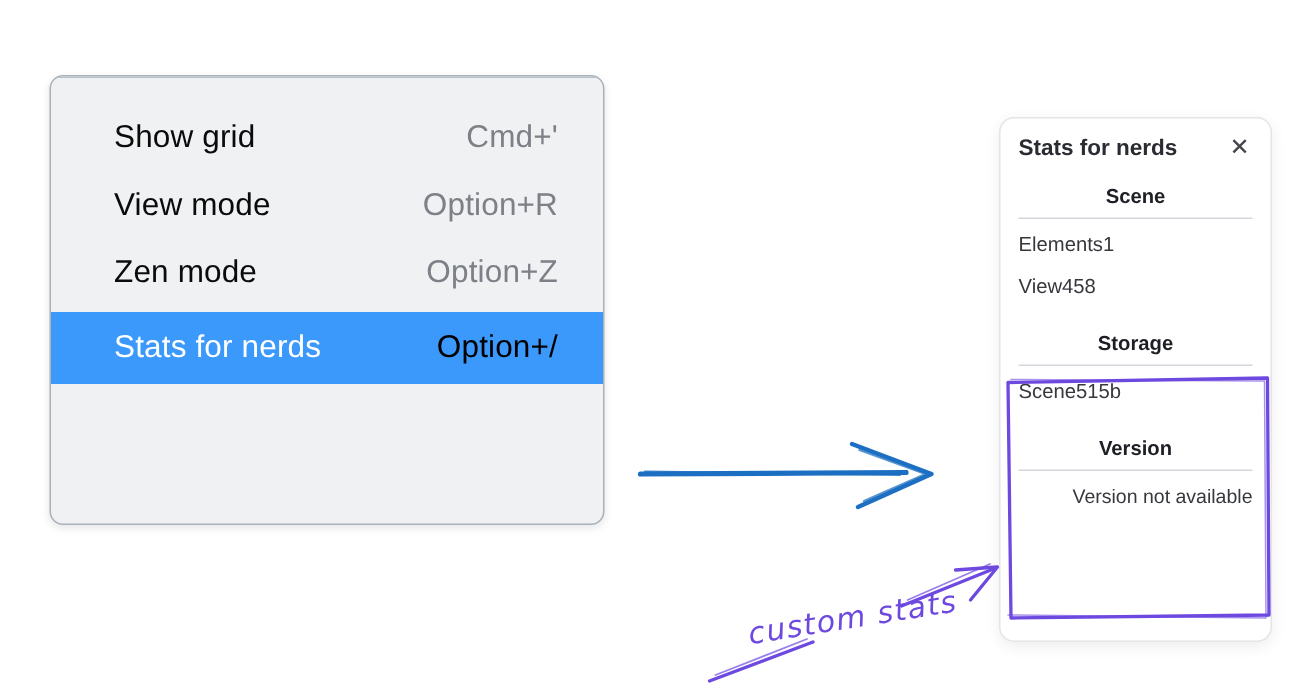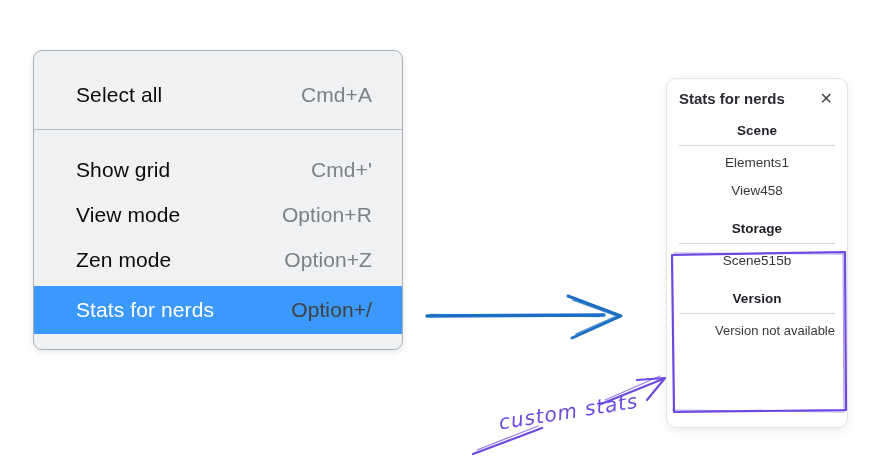--- a/index.html
+++ b/index.html
@@ -29,21 +29,21 @@
   }
   .menu-row .shortcut { color:#7d8187; }
   .menu-row.first { height:68px; margin-top:10px; }
   .menu-sep { border:none; border-top:1px solid #b9c0c7; }
   .menu-row.std { height:45px;text-align:right; }
   .menu-row.std.gap { margin-top:17px; }
   .menu-row.highlight {
     height:48px; margin-top:4px;
     background:#3b99fc; color:#ffffff;
   }
-  .menu-row.highlight .shortcut { color:#404040;text-align:right; }
+  .menu-row.highlight .shortcut { color:#000000;text-align:right; }
 
   
   .panel {
     position:absolute; left:666px; top:78px; width:182px; height:350px;
     background:#ffffff;
     border:1px solid #e4e4e9;
     border-radius:10px;
     box-shadow:0 3px 10px rgba(0,0,0,0.07);
     padding:11px 12px;
     font-size:13.5px;
@@ -58,21 +58,21 @@
     cursor:pointer; padding:0 2px;
   }
   .sec-heading {
     text-align:center; font-weight:bold; font-size:13.5px;
     color:#1d1f24; margin-top:16px;
   }
   .panel hr {
     border:none; border-top:1px solid #d5d5db; margin:7px 0 3px 0;
   }
   .stat-row {
-    display:flex; justify-content:center; line-height:28px;
+    display:flex; justify-content:flex-start; line-height:28px;
   }
   .version-msg { line-height:28px; font-size:13px;text-align:right; }
 
   
   .annot-svg {
     position:absolute; left:0; top:0; width:873px; height:461px;
     pointer-events:none;
   }
   .custom-stats-label {
     position:absolute; left:498px; top:398px; width:160px;
@@ -83,24 +83,20 @@
     white-space:nowrap;
     pointer-events:none;
   }
 </style>
 </head>
 <body>
 
 <div class="stage">
 
   <div class="menu">
-    <div class="menu-row first">
-      <span>Select all</span>
-      <span class="shortcut">Cmd+A</span>
-    </div>
     <hr class="menu-sep">
     <div class="menu-row std gap">
       <span>Show grid</span>
       <span class="shortcut">Cmd+'</span>
     </div>
     <div class="menu-row std">
       <span>View mode</span>
       <span class="shortcut">Option+R</span>
     </div>
     <div class="menu-row std">

